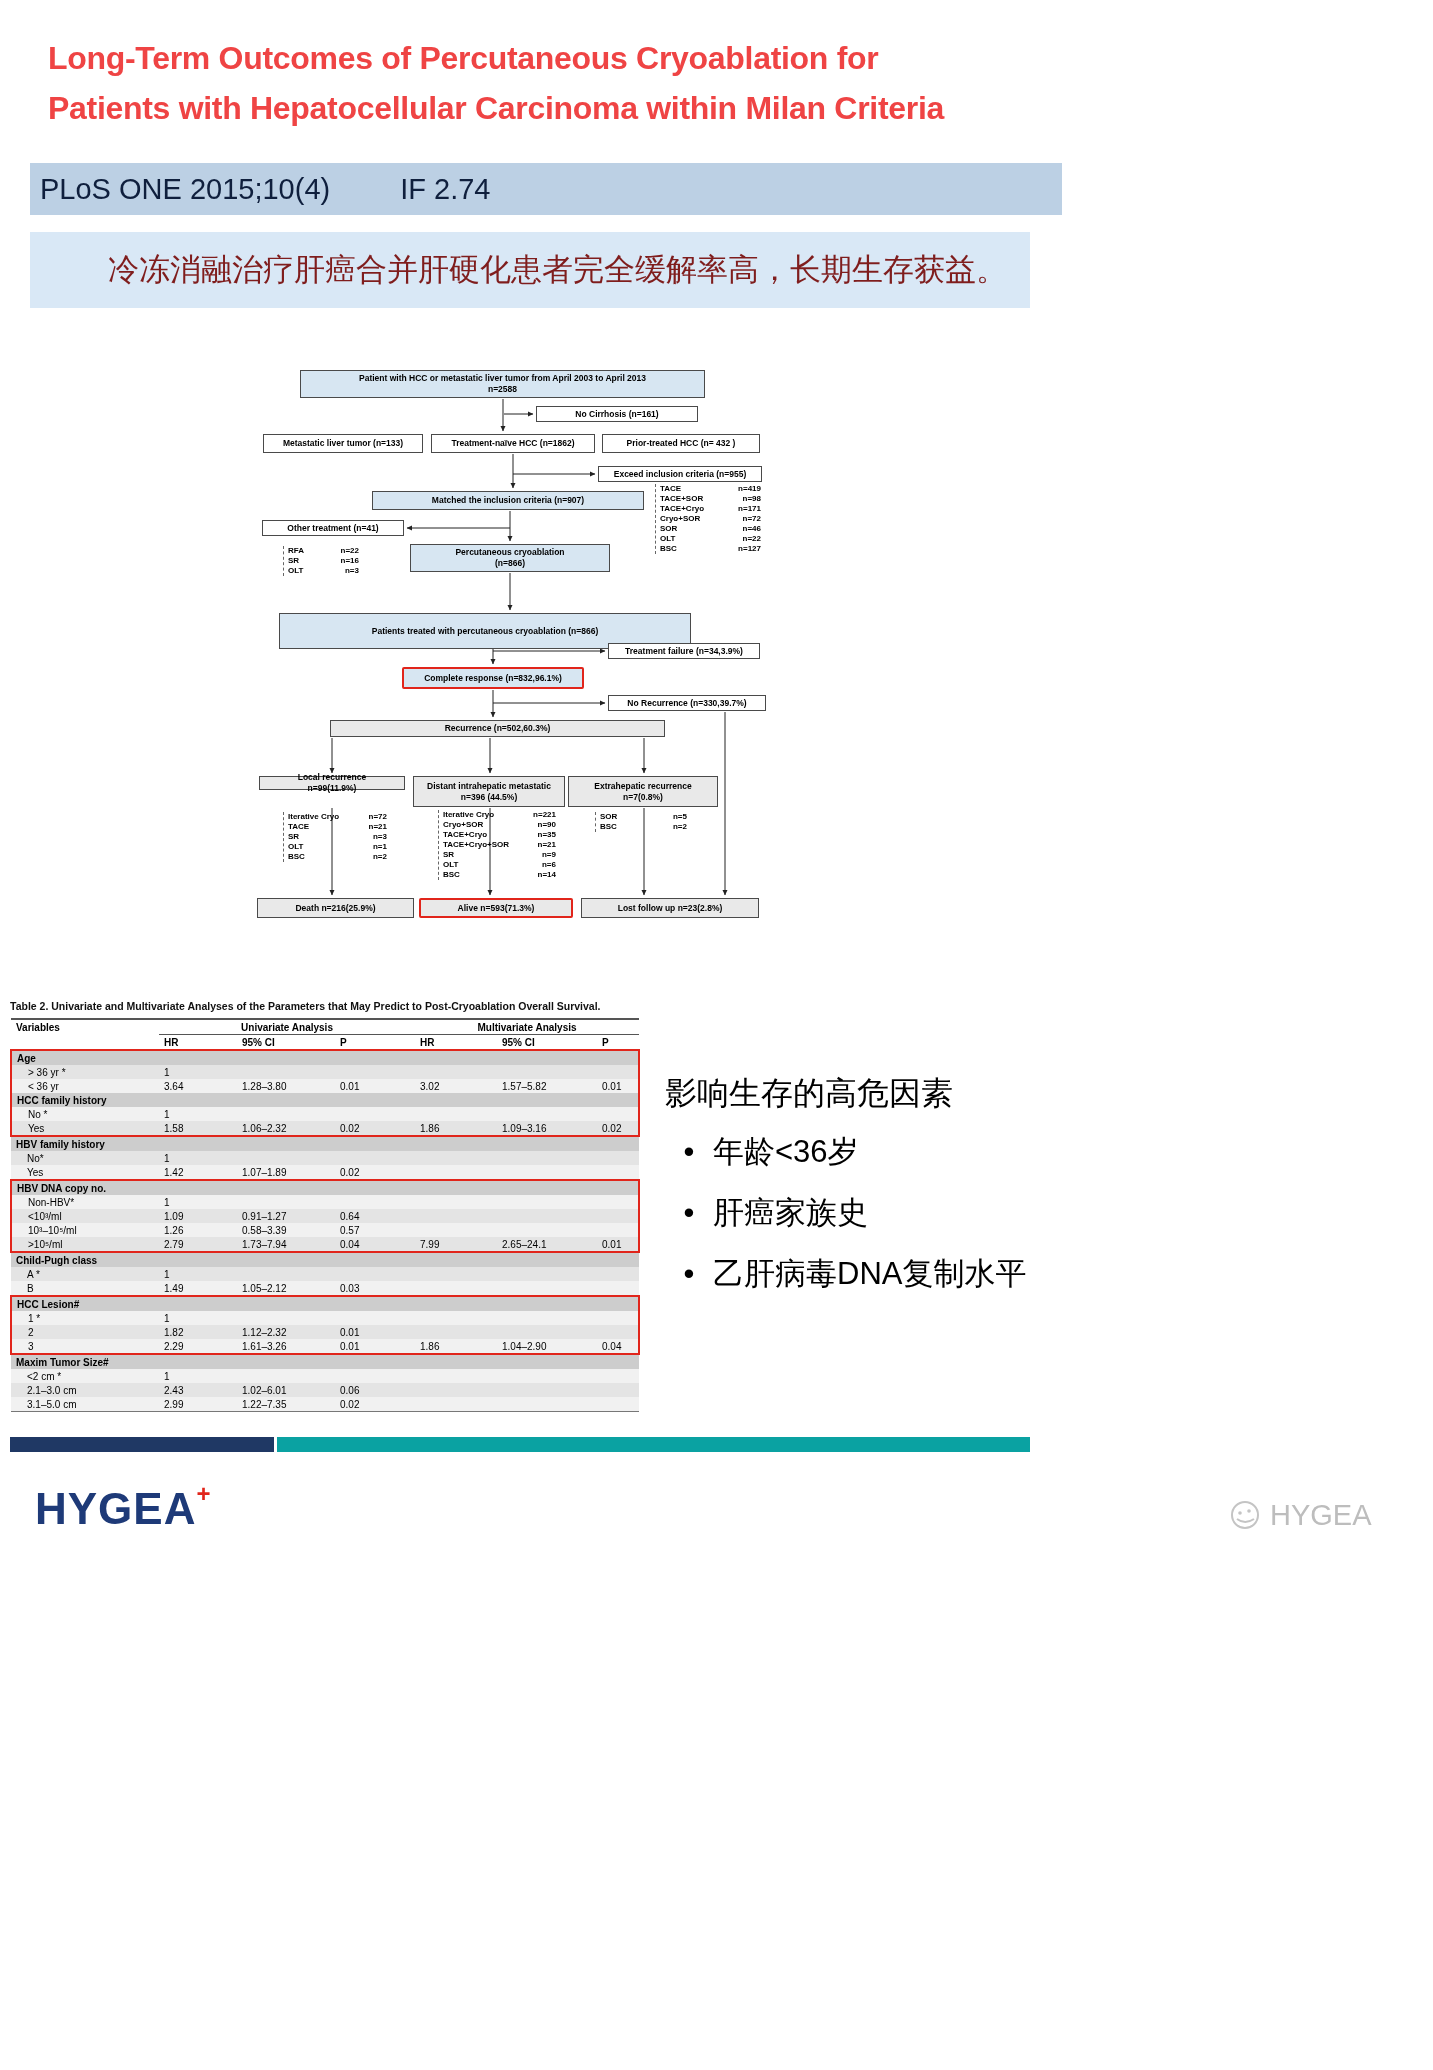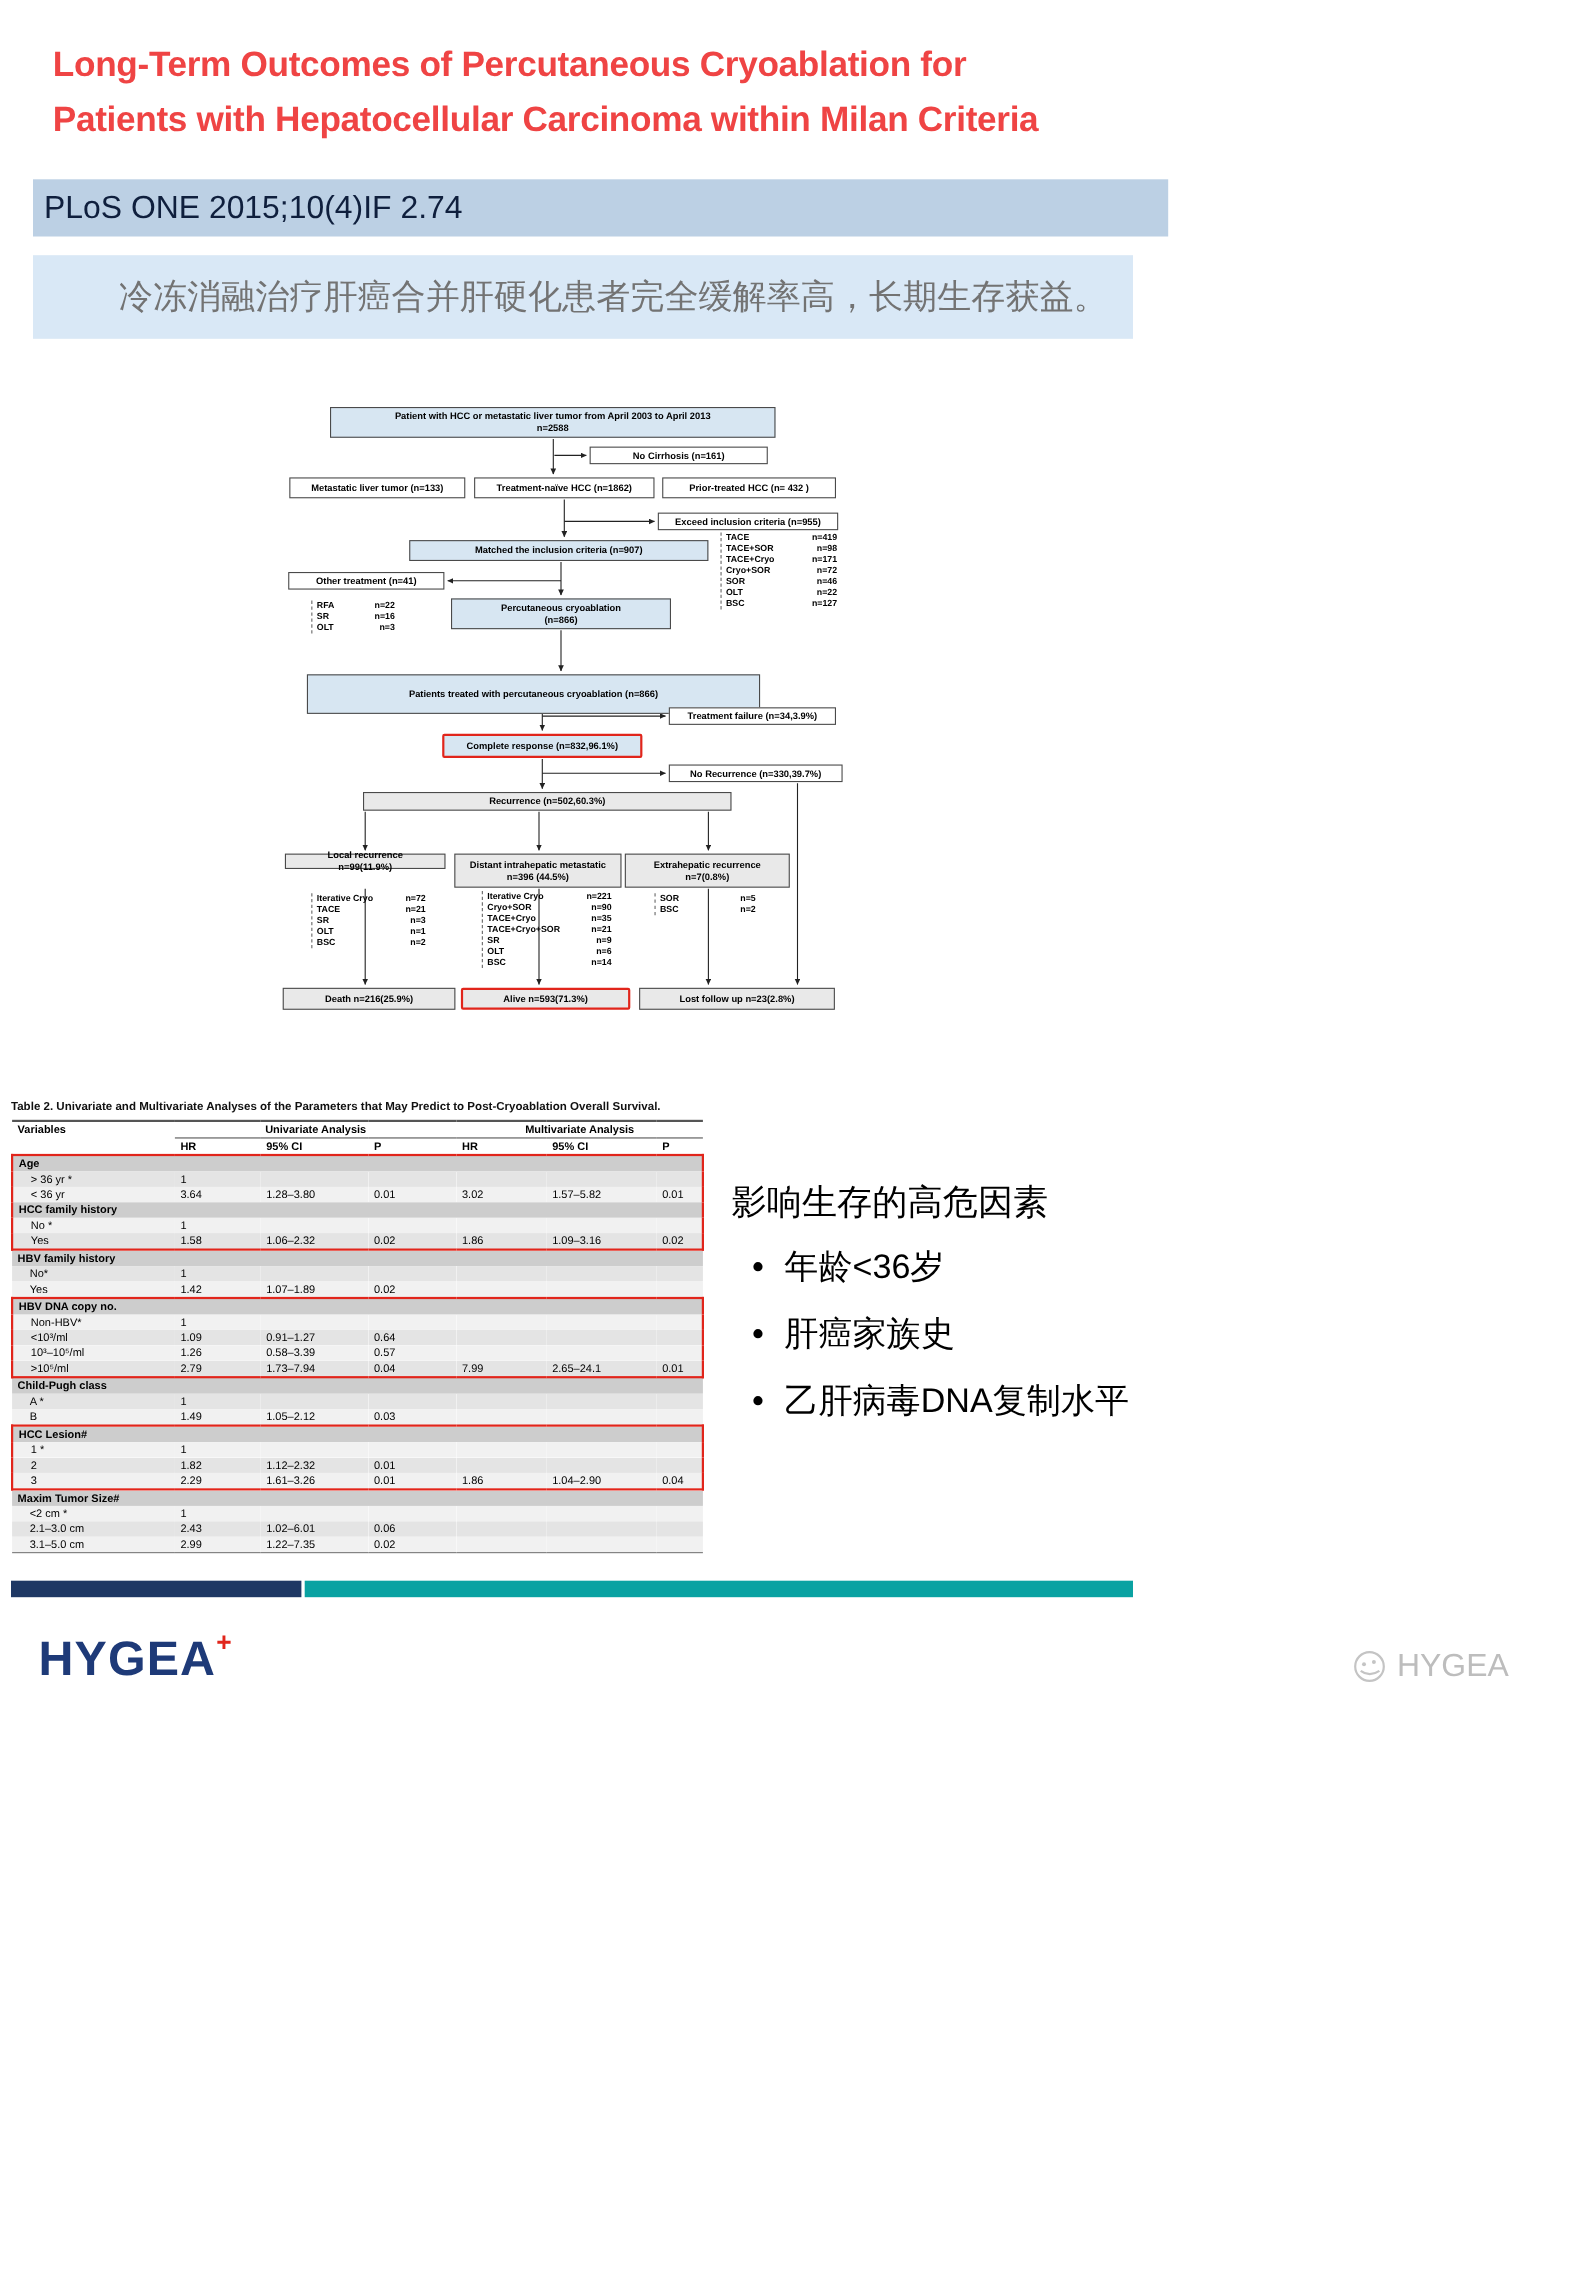--- a/index.html
+++ b/index.html
@@ -6,25 +6,25 @@
   .page{position:relative;width:1433px;height:2070px;background:#fff;overflow:hidden;
         font-family:"Liberation Sans", sans-serif;color:#000;}
 
   
   .title{position:absolute;left:48px;top:34px;width:1330px;font-size:32px;font-weight:bold;
          line-height:1.55;color:#ef4444;letter-spacing:-0.3px;}
 
   
   .banner{position:absolute;left:30px;top:163px;width:1032px;height:52px;background:#bcd0e4;
           display:flex;align-items:center;font-size:29px;font-weight:500;color:#0f1f3d;padding-left:10px;box-sizing:border-box;}
-  .banner .if{}
+  .banner .if{margin-left:70px;}
 
   
   .summary{position:absolute;left:30px;top:232px;width:1000px;background:#d9e8f6;box-sizing:border-box;
-           padding:13px 16px;font-size:31px;line-height:1.6;color:#737373;}
+           padding:13px 16px;font-size:31px;line-height:1.6;color:#7f1d1d;}
   .summary p{margin:0;text-indent:2em;}
 
   
   .flow{position:absolute;left:255px;top:362px;width:520px;height:578px;font-size:8.5px;}
   .flow svg.arrows{position:absolute;left:0;top:0;}
   .fb{position:absolute;border:1px solid #4a4a4a;background:#fff;display:flex;flex-direction:column;
       justify-content:center;align-items:center;text-align:center;font-weight:bold;line-height:1.25;
       box-sizing:border-box;padding:1px 2px;}
   .fb.blue{background:#d7e6f2;}
   .fb.gray{background:#e9e9e9;}

